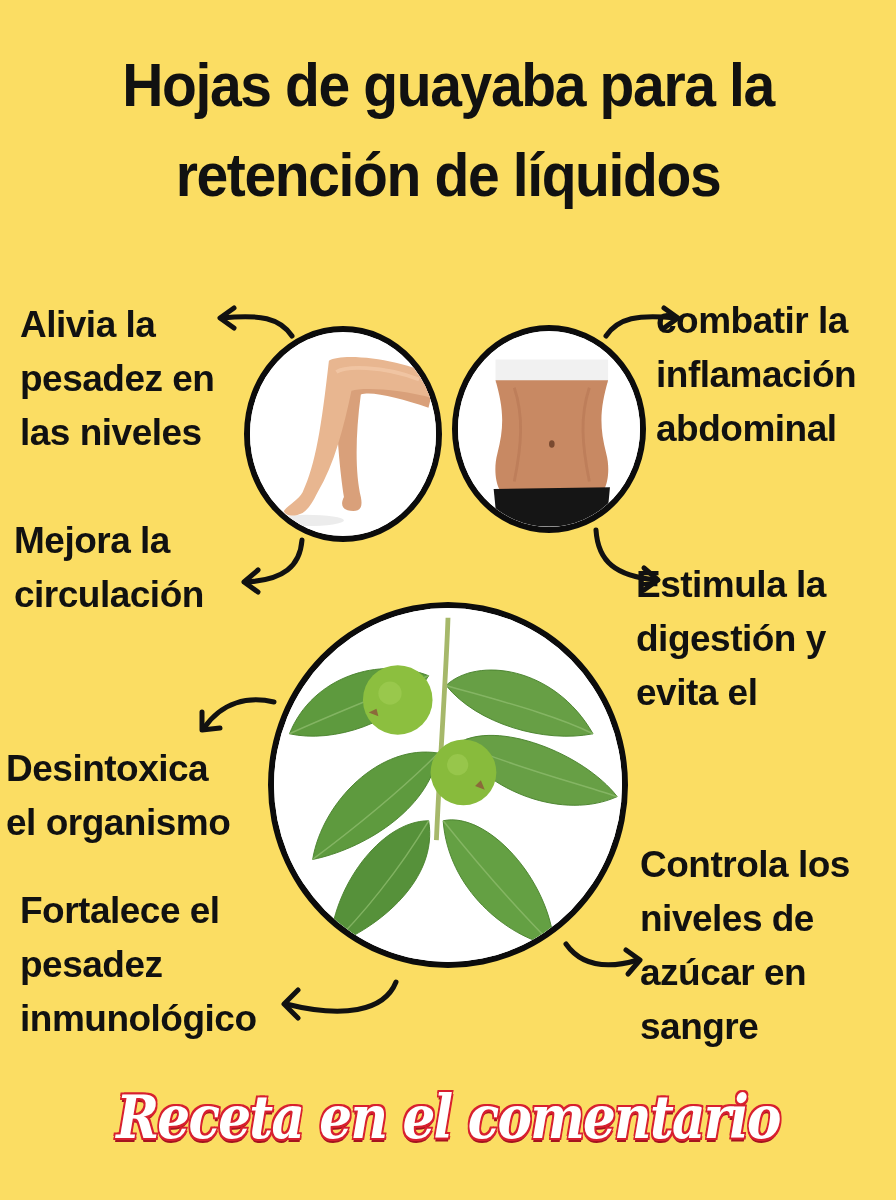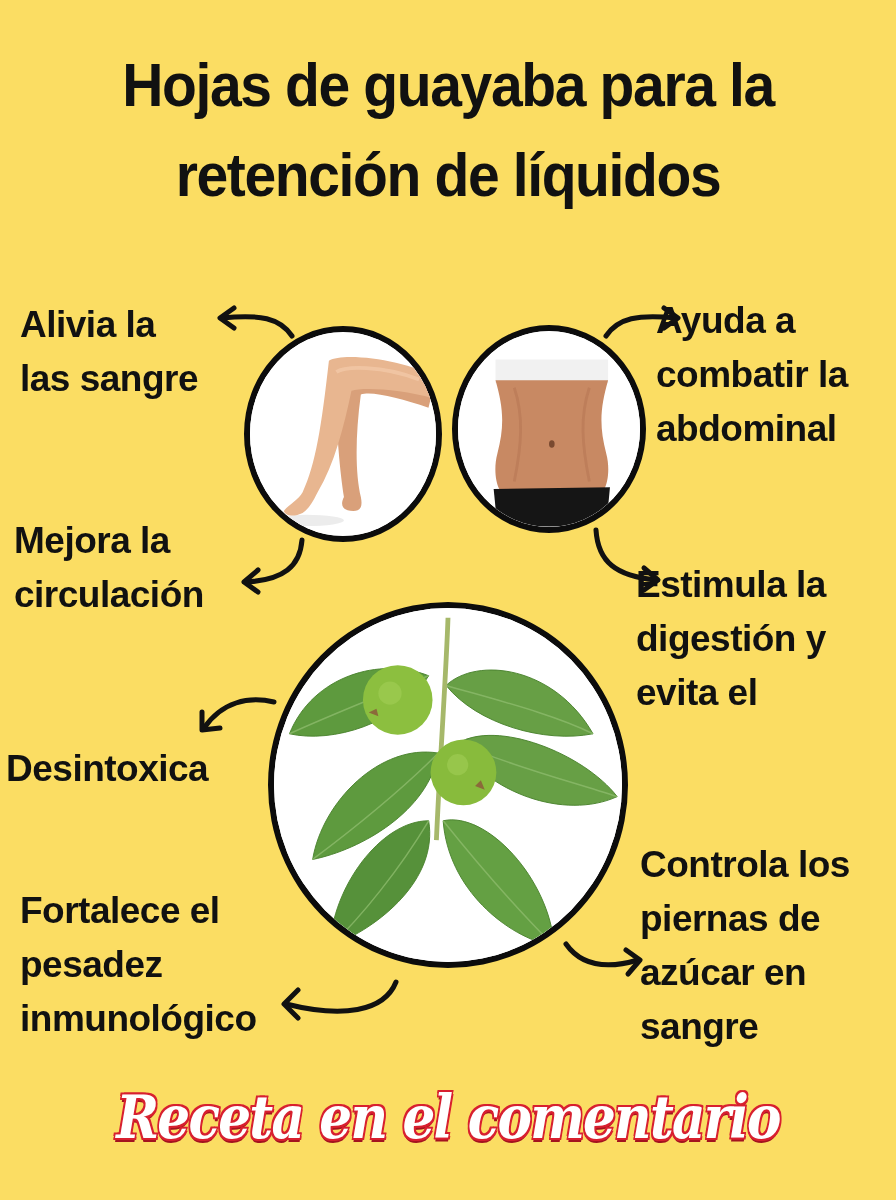--- a/index.html
+++ b/index.html
@@ -107,47 +107,49 @@
     <circle cx="120" cy="88" r="12" fill="#a5d25a" opacity="0.5"></circle>
     <circle cx="196" cy="170" r="34" fill="#88BB3C"></circle>
     <circle cx="190" cy="162" r="11" fill="#a5d25a" opacity="0.5"></circle>
     <path d="M98 108 l8 -4 l2 8 z" fill="#8b6a3a"></path>
     <path d="M208 184 l6 -6 l4 10 z" fill="#8b6a3a"></path>
   </svg>
 </div>
 
 <div class="benefit" style="left:20px; top:298px; width:230px;">
   <span>Alivia la</span>
-  <span>las sangre</span>
+  <span>pesadez en</span>
+  <span>las niveles</span>
 </div>
 
 <div class="benefit" style="left:656px; top:294px; width:230px;">
-  <span>Ayuda a</span>
   <span>combatir la</span>
+  <span>inflamación</span>
   <span>abdominal</span>
 </div>
 
 <div class="benefit" style="left:14px; top:514px; width:230px;">
   <span>Mejora la</span>
   <span>circulación</span>
 </div>
 
 <div class="benefit" style="left:636px; top:558px; width:260px;">
   <span>Estimula la</span>
   <span>digestión y</span>
   <span>evita el</span>
 </div>
 
 <div class="benefit" style="left:6px; top:742px; width:260px;">
   <span>Desintoxica</span>
+  <span>el organismo</span>
 </div>
 
 <div class="benefit" style="left:640px; top:838px; width:240px;">
   <span>Controla los</span>
-  <span>piernas de</span>
+  <span>niveles de</span>
   <span>azúcar en</span>
   <span>sangre</span>
 </div>
 
 <div class="benefit" style="left:20px; top:884px; width:270px;">
   <span>Fortalece el</span>
   <span>pesadez</span>
   <span>inmunológico</span>
 </div>
 

